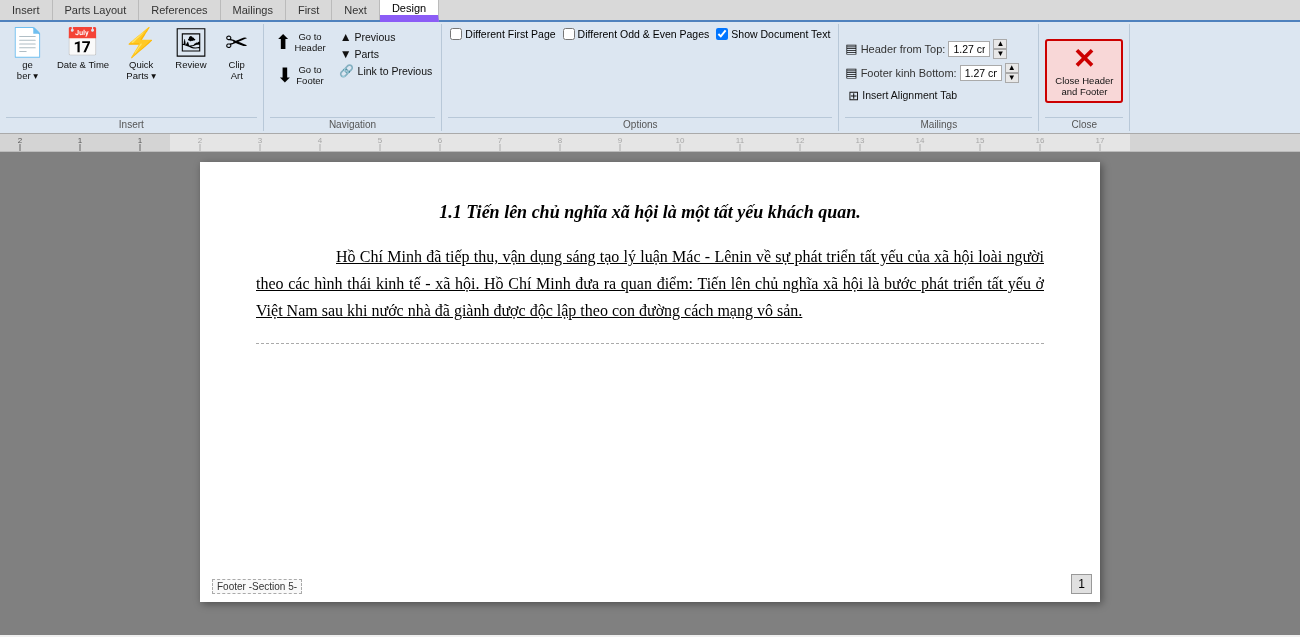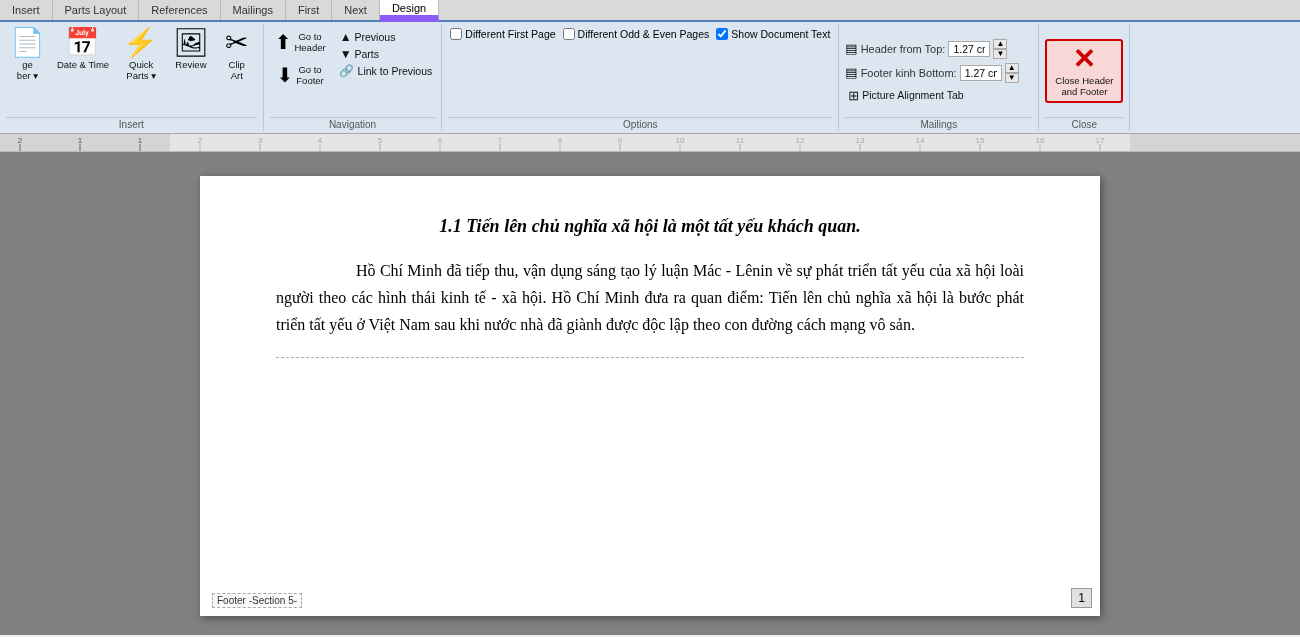--- a/index.html
+++ b/index.html
@@ -139,22 +139,22 @@
       background: #808080;
       padding: 10px 20px;
       height: calc(637px - 22px - 112px - 20px);
       overflow-y: auto;
       position: relative;
     }
 
     .doc-page {
       background: white;
       width: 900px;
-      margin: 14px auto;
-      padding: 40px 76px 20px;
+      margin: 0 auto;
+      padding: 40px 56px 20px;
       min-height: 440px;
       position: relative;
       box-shadow: 2px 2px 8px rgba(0,0,0,0.4);
     }
 
     .doc-heading {
       text-align: center;
       font-style: italic;
       font-weight: bold;
       font-size: 18px;
@@ -162,20 +162,21 @@
       font-family: 'Times New Roman', Times, serif;
     }
 
     .doc-paragraph {
       font-family: 'Times New Roman', Times, serif;
       font-size: 16px;
       line-height: 1.7;
       text-align: justify;
       margin-bottom: 18px;
       text-indent: 80px;
+      text-decoration: underline;
     }
 
     .footer-label {
       position: absolute;
       bottom: 8px;
       left: 12px;
       font-size: 10px;
       color: #333;
       border: 1px dashed #aaa;
       padding: 1px 4px;
@@ -327,21 +328,21 @@
         <span class="position-label">Footer kinh Bottom:</span>
         <input class="position-value" type="text" value="1.27 cm" style="">
         <div class="position-arrows">
           <button class="pos-arrow">▲</button>
           <button class="pos-arrow">▼</button>
         </div>
       </div>
 
       <div class="ribbon-btn-small">
         <span style="font-size:13px;">⊞</span>
-        <span>Picture Alignment Tab</span>
+        <span>Insert Alignment Tab</span>
       </div>
     </div>
     <div class="group-bottom">Mailings</div>
   </div>
 
   <div class="ribbon-group-wrapper" style="min-width:90px;">
     <div class="group-top" style="justify-content:center; align-items:center; flex:1;">
       <div class="close-header-btn">
         <div class="icon" style="font-size:28px; color:#cc0000; font-weight:bold; line-height:1;">✕</div>
         <div class="btn-label">Close Header<br>and Footer</div>

